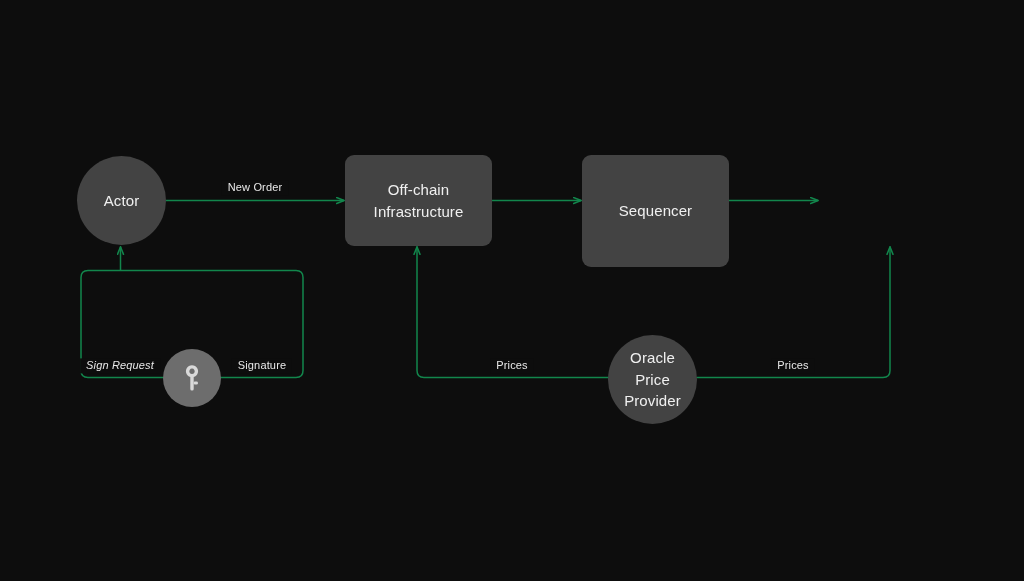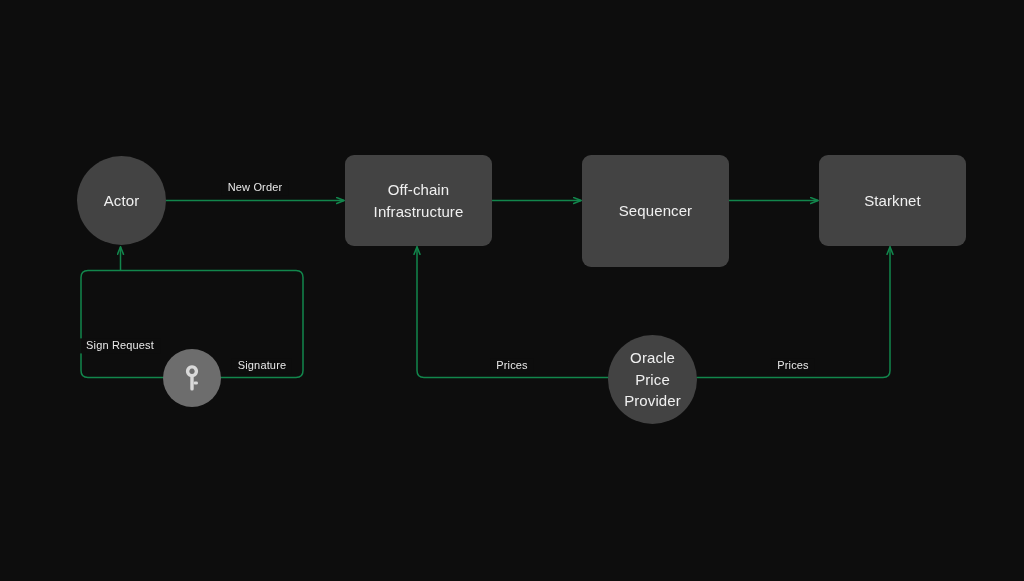--- a/index.html
+++ b/index.html
@@ -116,40 +116,37 @@
 
   <div class="node box" style="left:345px; top:155px; width:147px; height:91px;">
     <span class="node-label">Off-chain
 Infrastructure</span>
   </div>
 
   <div class="node box" style="left:582px; top:155px; width:147px; height:112px;">
     <span class="node-label">Sequencer</span>
   </div>
 
-  <div class="node box" style="left:819px; top:155px; width:147px; height:91px;">
-    <span class="node-label">Starknet</span>
-  </div>
 
   <div class="node circle" style="left:608px; top:335px; width:89px; height:89px;">
     <span class="node-label">Oracle Price
 Provider</span>
   </div>
 
   <div class="key-badge" style="left:163px; top:349px; width:58px; height:58px;">
     <svg width="26" height="30" viewBox="0 0 26 30" xmlns="http://www.w3.org/2000/svg">
       <path d="M13 2.2 a6.1 6.1 0 1 1 -0.01 0 Z M13 5.6 a2.7 2.7 0 1 0 0.01 0 Z" fill="#d9d9d9" fill-rule="evenodd"></path>
       <rect x="11.3" y="13" width="3.4" height="14.5" rx="1.5" fill="#d9d9d9"></rect>
       <rect x="14.7" y="18.4" width="4.2" height="3.1" rx="1.2" fill="#d9d9d9"></rect>
     </svg>
   </div>
 
   <div class="edge-label" style="left:255px; top:188px;">New Order</div>
 
-  <div class="edge-label" style="left:120px; top:346px;">Sign Request</div>
+  <div class="edge-label" style="left:120px; top:366px;font-style:italic;">Sign Request</div>
 
   <div class="edge-label" style="left:262px; top:366px;text-align:right;">Signature</div>
 
   <div class="edge-label" style="left:512px; top:366px;">Prices</div>
 
   <div class="edge-label" style="left:793px; top:366px;">Prices</div>
 
 </div>
 
 </body></html>

